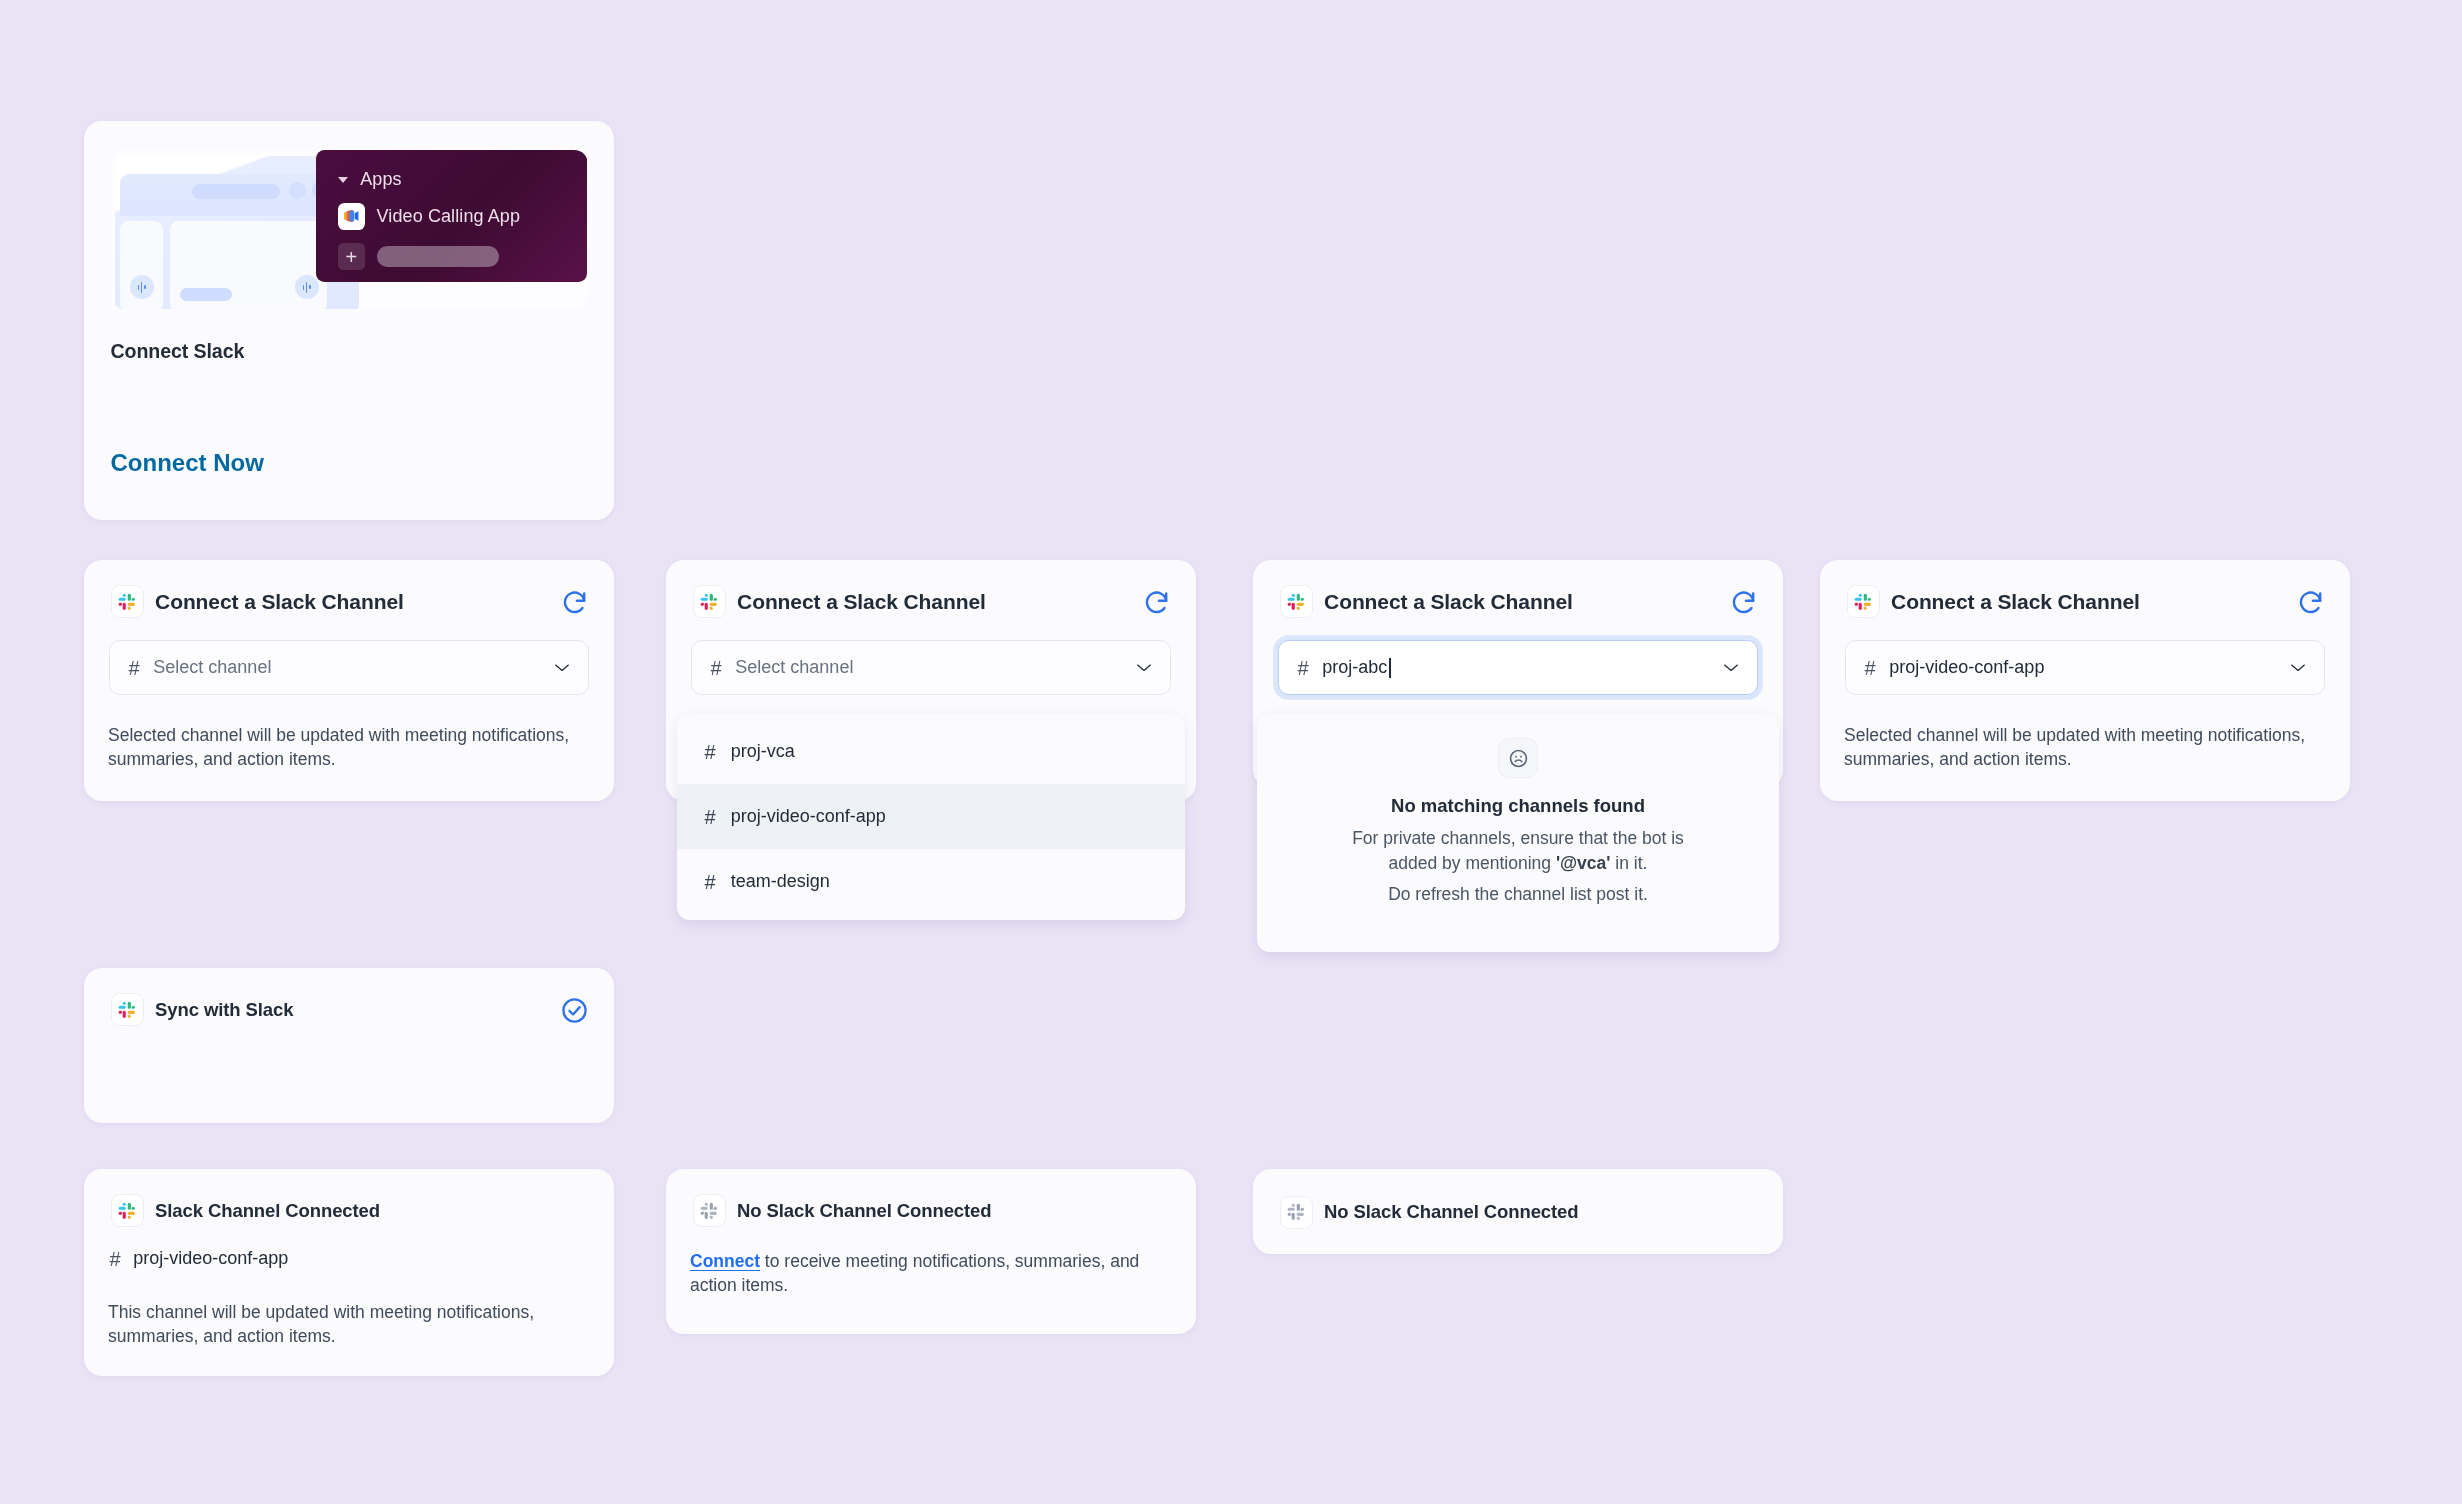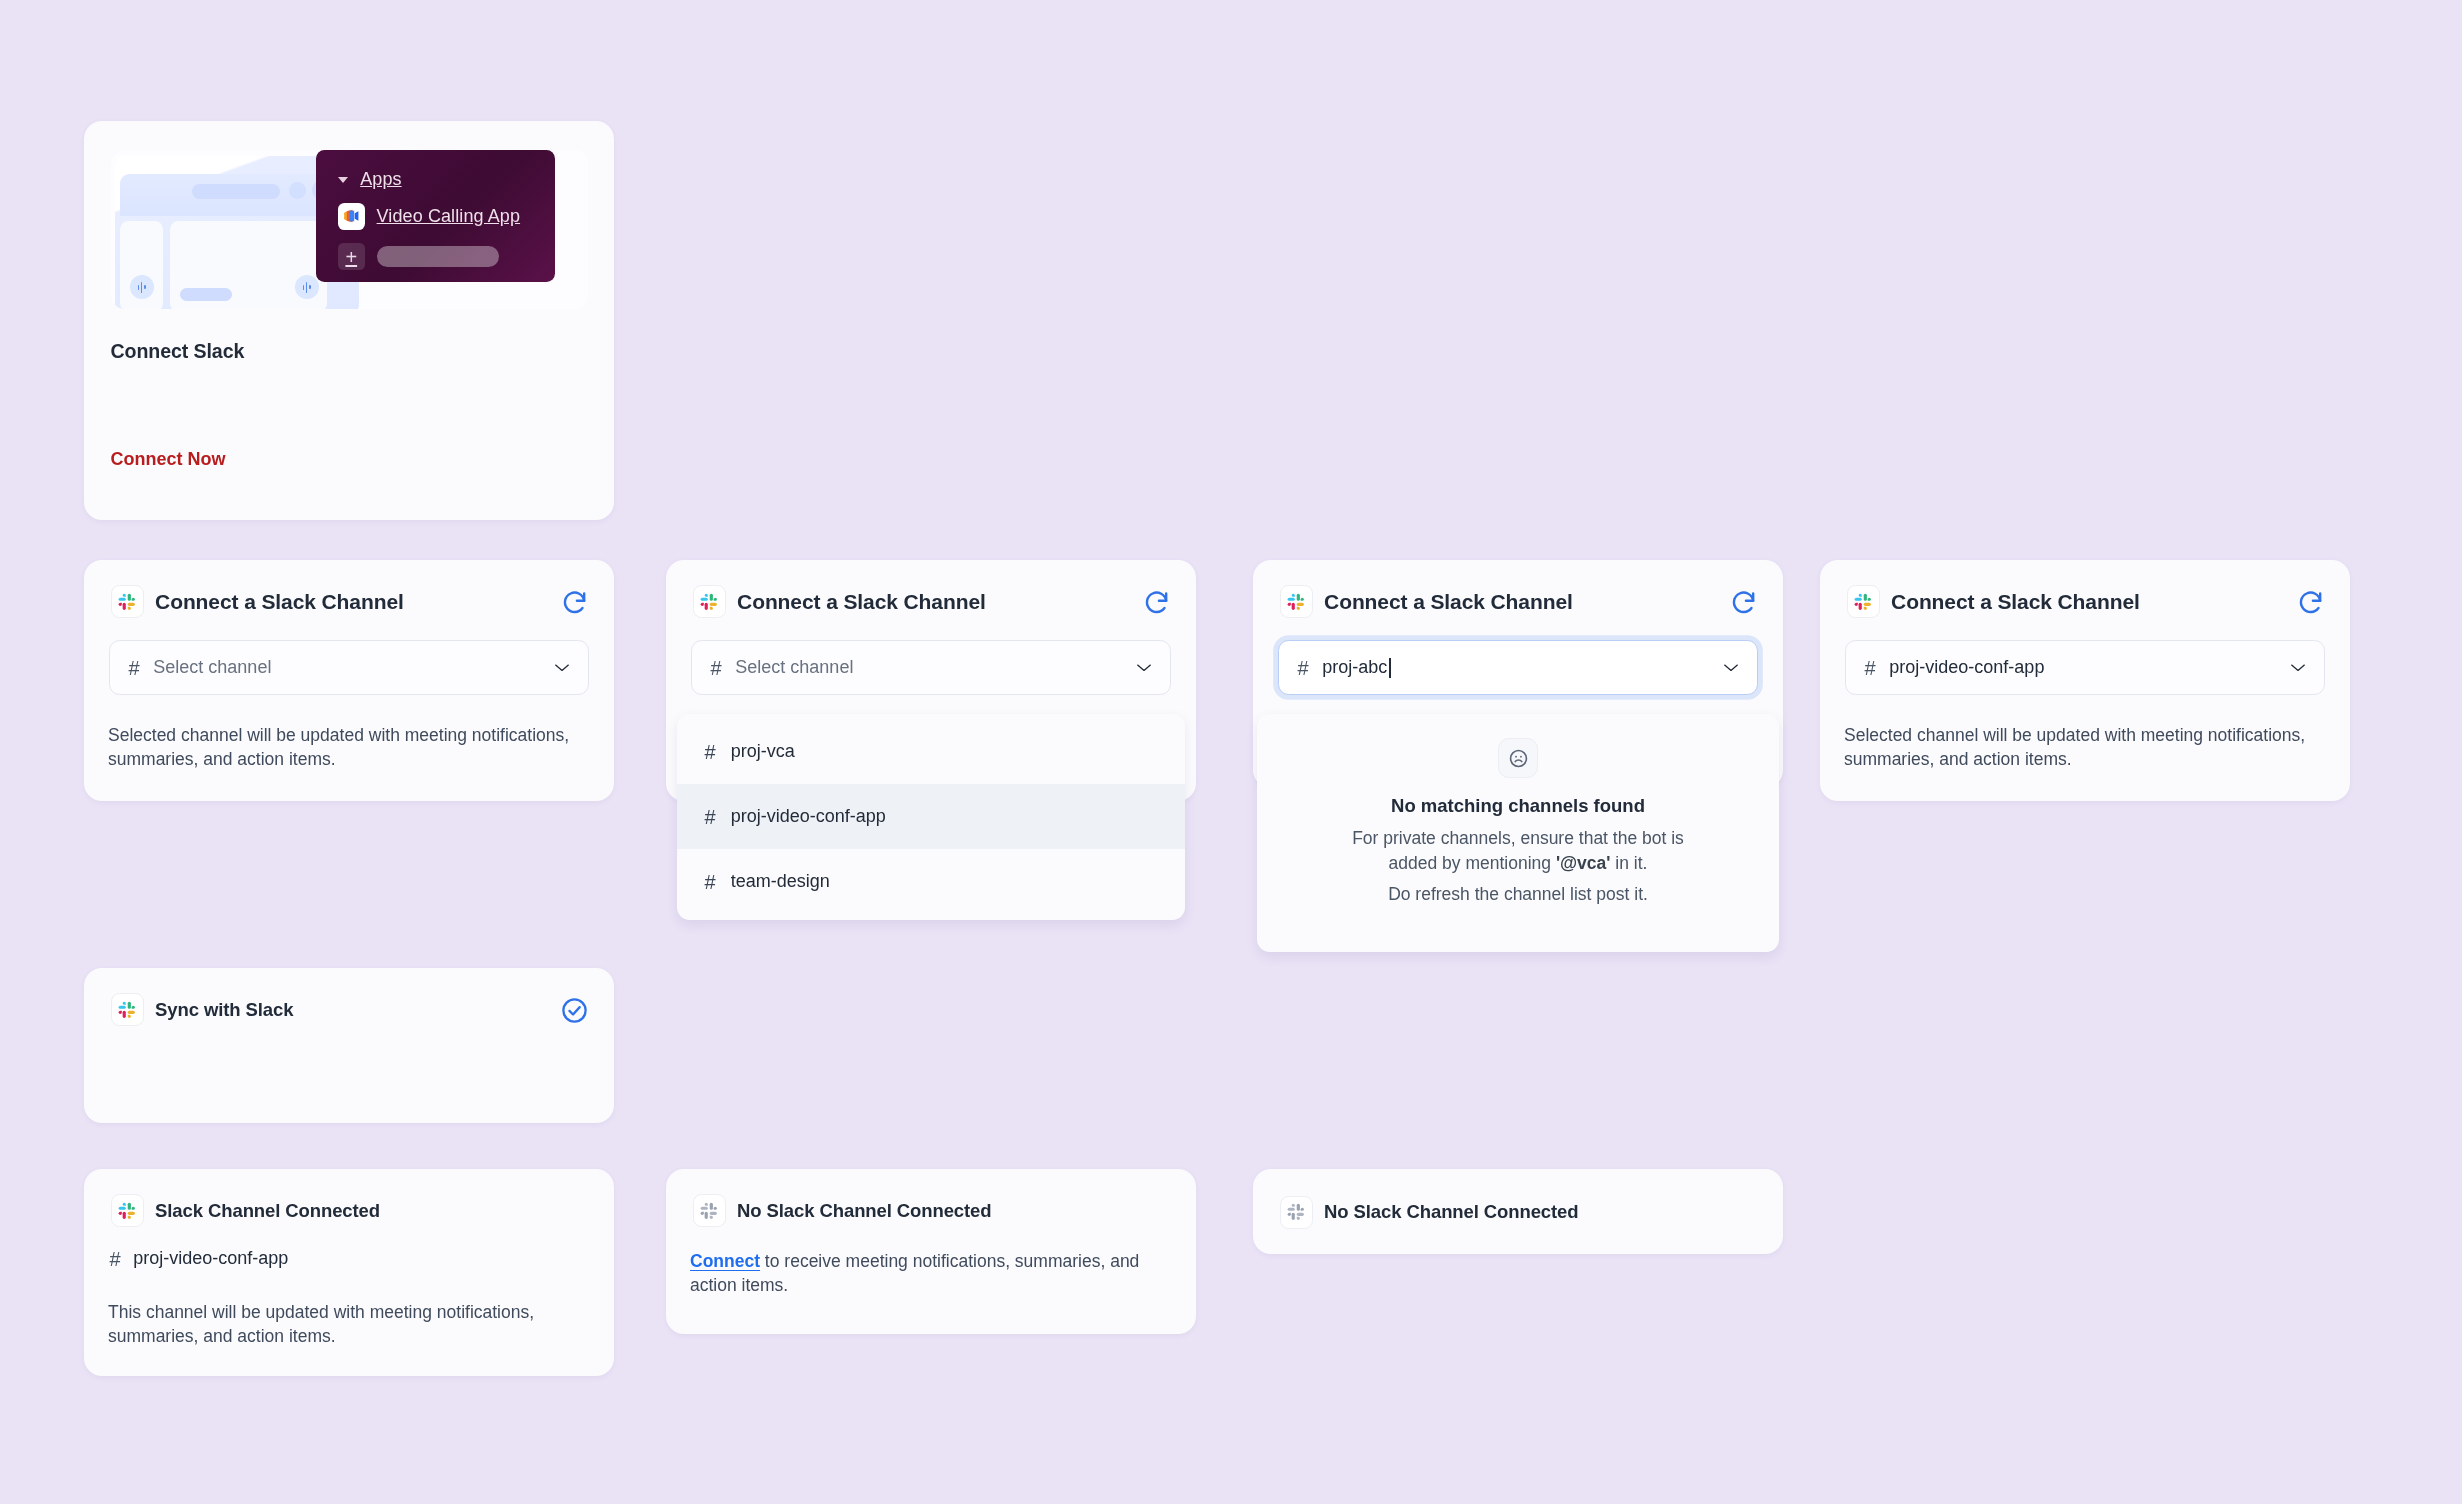--- a/index.html
+++ b/index.html
@@ -38,23 +38,23 @@
   }
   .mw-pill { position:absolute; background:#cfdcfd; border-radius:529px; }
   .mw-circle { position:absolute; background:#cfdcfd; border-radius:50%; }
   .mw-panel { position:absolute; background:#f8fafe; border-radius:8.5px; }
   .wave-badge {
     position:absolute; width:24px; height:24px; border-radius:50%;
     background:#dbe6ff; display:flex; align-items:center; justify-content:center;
   }
   .wave-badge i { display:block; width:1.6px; background:#5b8def; border-radius:1.1px; margin:0 0.8px; }
   .slack-panel {
-    position: absolute; left: 205px; top: 0px; width: 239px; height: 132px;
+    position: absolute; left: 205px; top: 0px; width: 271px; height: 132px;
     background: linear-gradient(135deg,#4b0d3f 0%,#3d0b33 55%,#5a1148 100%);
-    border-radius: 8.5px; padding: 19px 15px 0 22px; color:#f0dfea;text-decoration:underline;
+    border-radius: 8.5px; padding: 19px 15px 0 22px; color:#f0dfea;
   }
   .sp-row { display:flex; align-items:center; margin-bottom: 12.7px; }
   .sp-caret { width:0;height:0;border-left:5.8px solid transparent;border-right:5.8px solid transparent;border-top:6.4px solid #e6d0e0; margin-right:12.7px;}
   .sp-label { font-size: 18px; letter-spacing:0.1px; color:#efe0ea; }
   .sp-appicon {
     width:27.5px;height:27.5px;border-radius:6.4px;background:#ffffff;margin-right:11.6px;
     display:flex;align-items:center;justify-content:center;
   }
   .sp-plus {
     width:27.5px;height:27.5px;border-radius:5.3px;background:rgba(255,255,255,.13);
@@ -64,21 +64,21 @@
   .sp-bar { width:122px;height:21px;border-radius:10.6px;background:rgba(255,255,255,.35); }
 
   .hero-title {
     position:absolute; left:26.5px; top:219px; font-size:19.6px; font-weight:700; color:#232b39; letter-spacing:-0.1px;
   }
   .hero-desc {
     position:absolute; left:26.5px; top:252px; width:466px;
     font-size:18px; line-height:1.37; color:#3f4a5c;
   }
   .hero-link {
-    position:absolute; left:26.5px; top:328px; font-size:18px; font-weight:700; color:#b91c1c; cursor:pointer;
+    position:absolute; left:26.5px; top:328px; font-size:24px; font-weight:700; color:#0369a1; cursor:pointer;
   }
 
   
   .cc { padding: 0; }
   .cc-head { position:absolute; left:26.5px; top:25.4px; display:flex; align-items:center; }
   .slack-chip {
     width:33px;height:33px;border-radius:8.5px;background:#ffffff;border:0.5px solid #eceef3;
     display:flex;align-items:center;justify-content:center;margin-right:11.6px;flex:none;
   }
   .cc-title { font-size:21px; font-weight:700; color:#222b39; letter-spacing:-0.1px; white-space:nowrap; }

